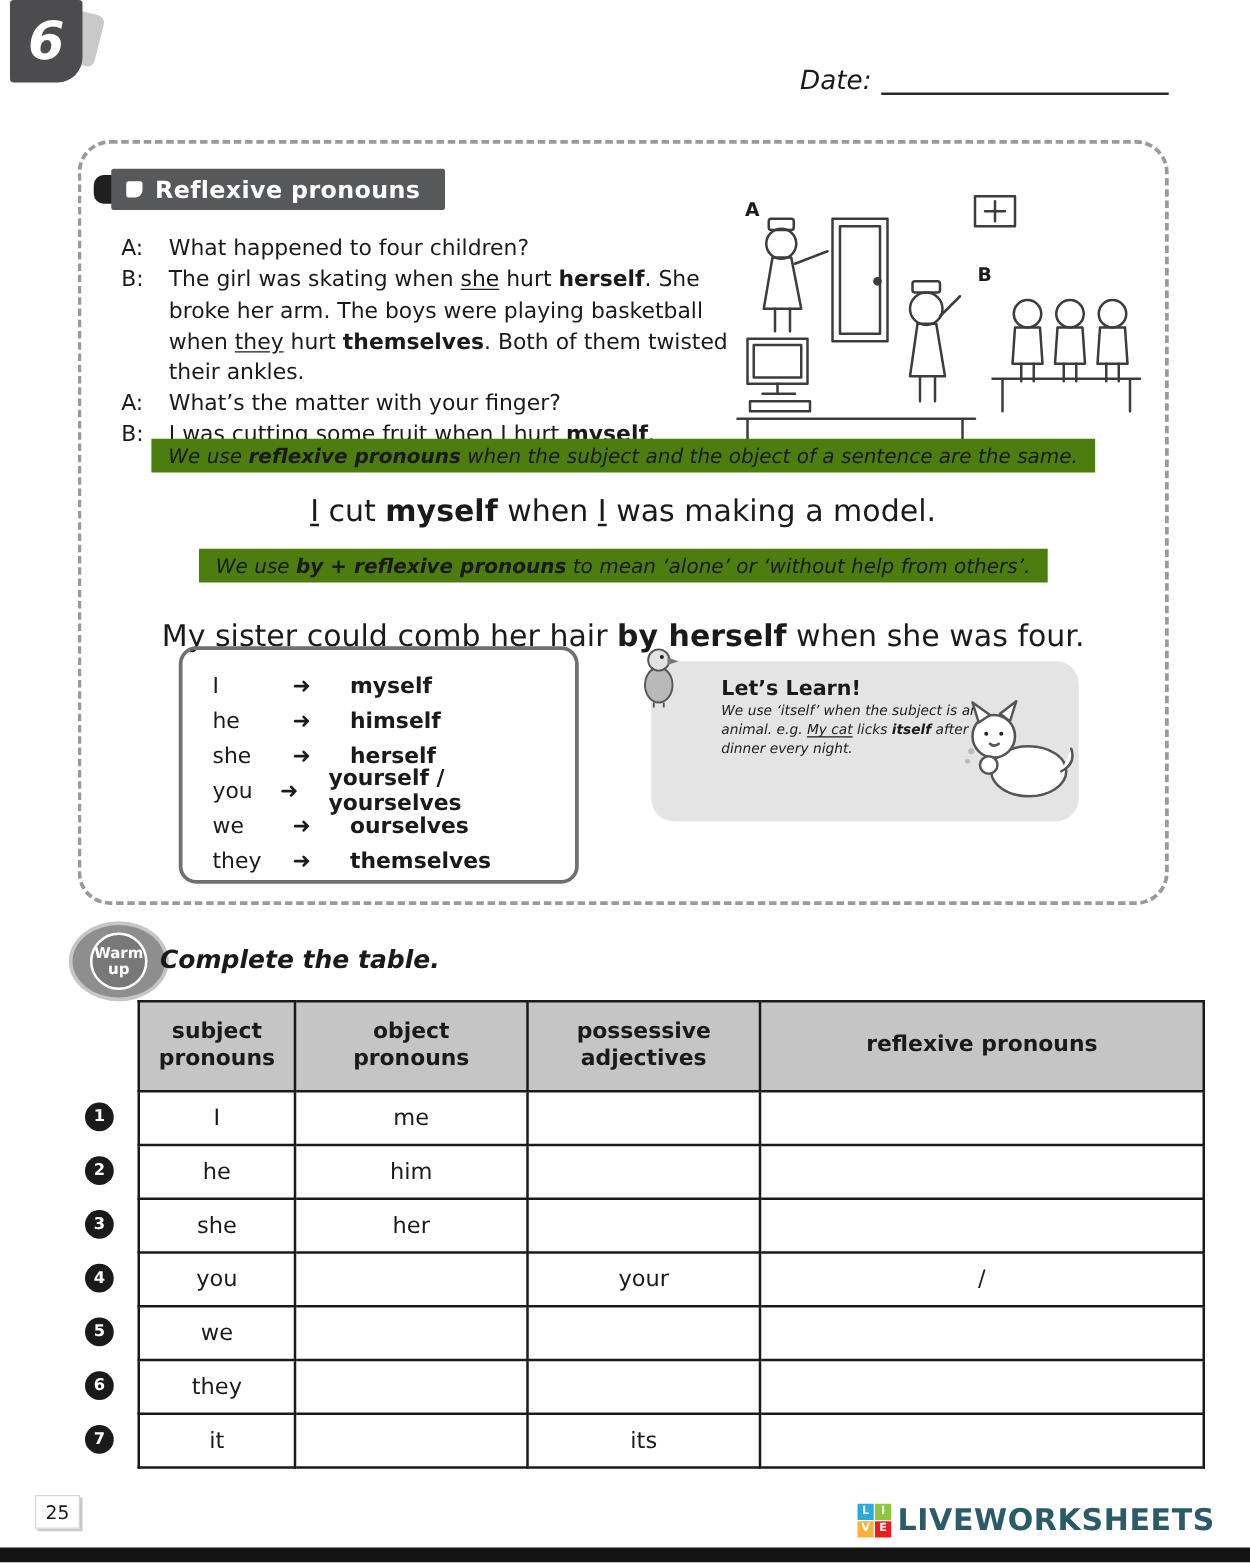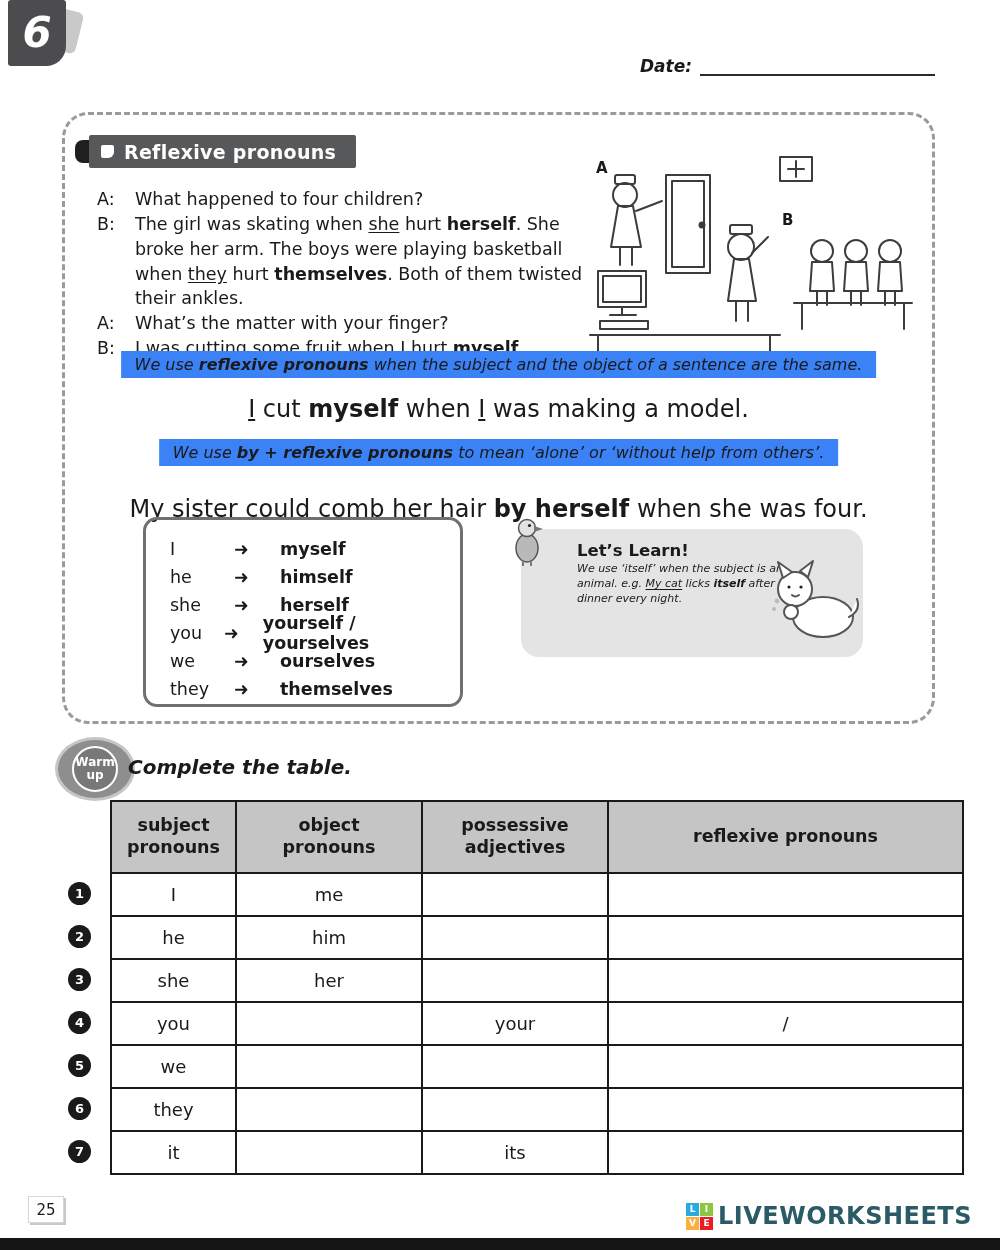--- a/index.html
+++ b/index.html
@@ -13,39 +13,39 @@
   .b { font-weight:bold; }
 
   
   #unit-badge { left:8px; top:0; width:80px; height:82px; }
   .badge-back { position:absolute; left:30px; top:8px; width:42px; height:42px; background:#c9c9c9; transform:rotate(14deg); border-radius:6px; }
   .badge-front { position:absolute; left:0; top:0; width:58px; height:66px; background:#4c4c4e; border-radius:3px 3px 20px 3px; display:flex; align-items:center; justify-content:center; }
   .badge-front span { color:#fff; font-size:42px; font-weight:bold; font-style:italic; line-height:1; }
 
   
   #date-row { left:640px; top:50px; width:295px; display:flex; align-items:flex-end; gap:8px; }
-  .date-label { font-size:17px; font-weight:bold; font-style:italic; }
+  .date-label { font-size:21px; font-weight:normal; font-style:italic; }
   .date-line { flex:1; border-bottom:2px solid #2a2a2a; height:26px; }
 
   
   #main-box { left:62px; top:112px; width:873px; height:612px; border:3px dashed #9a9a9a; border-radius:26px; }
 
   .title-badge { position:absolute; left:24px; top:20px; height:33px; background:#57585a; color:#fff; display:flex; align-items:center; gap:10px; padding:0 20px 0 12px; border-radius:2px; }
   .title-badge::before { content:""; position:absolute; left:-14px; top:5px; width:24px; height:23px; background:#1f1f1f; border-radius:8px; z-index:-1; }
   .corner-icon { width:13px; height:13px; background:#ffffff; border-radius:2px 2px 6px 2px; flex:none; }
   .title-text { font-size:19px; font-weight:bold; letter-spacing:0.3px; }
 
   .dialogue { position:absolute; left:32px; top:72px; width:505px; font-size:17.5px; line-height:1.42; }
   .dlg-line { display:flex; }
   .spk { width:38px; flex:none; }
   .txt { flex:1; }
 
   .illustration { position:absolute; right:18px; top:36px; width:330px; height:218px; }
 
-  .rule-bar { position:absolute; left:50%; transform:translateX(-50%); background:#3b82f6; font-style:italic; font-size:16px; padding:4px 14px; white-space:nowrap; }
+  .rule-bar { position:absolute; left:50%; transform:translateX(-50%); background:#4d7c0f; font-style:italic; font-size:16px; padding:4px 14px; white-space:nowrap; }
   .rule-bar .b { font-weight:bold; }
   #rule1 { top:236px; }
   #rule2 { top:324px; }
   .example { position:absolute; left:0; width:100%; text-align:center; font-size:24px; }
   #example1 { top:280px; }
   #example2 { top:380px;text-align:center; }
 
   .pronoun-box { position:absolute; left:78px; top:402px; width:320px; height:190px; border:3px solid #707070; border-radius:14px; padding:15px 24px; }
   .pr-row { display:flex; height:28px; align-items:center; font-size:17.5px; }
   .pr-sub { width:64px; }

